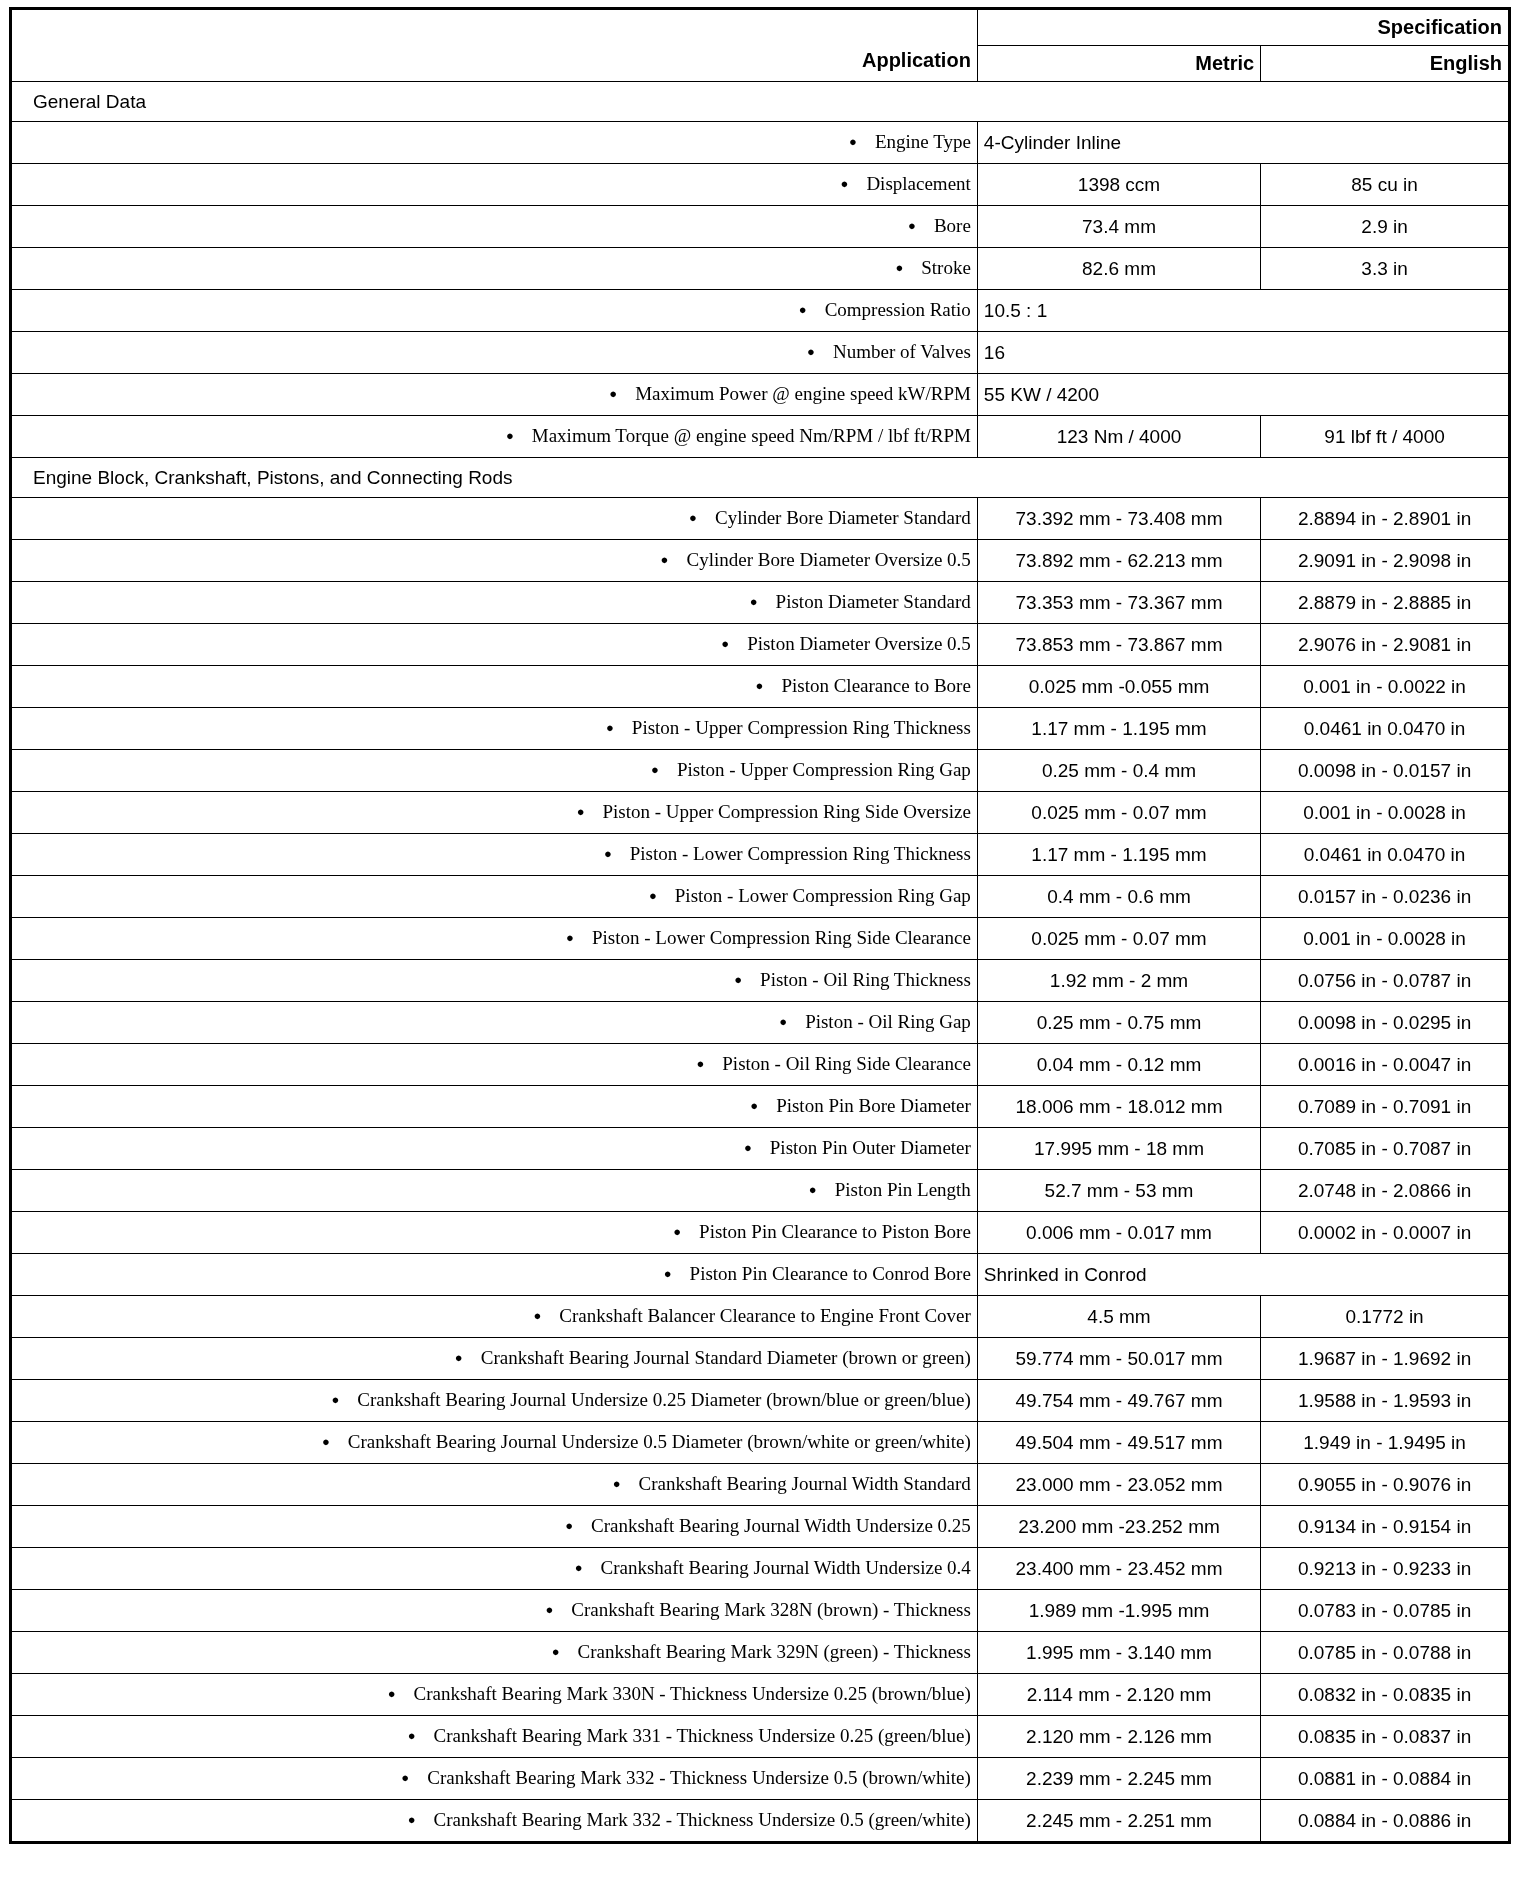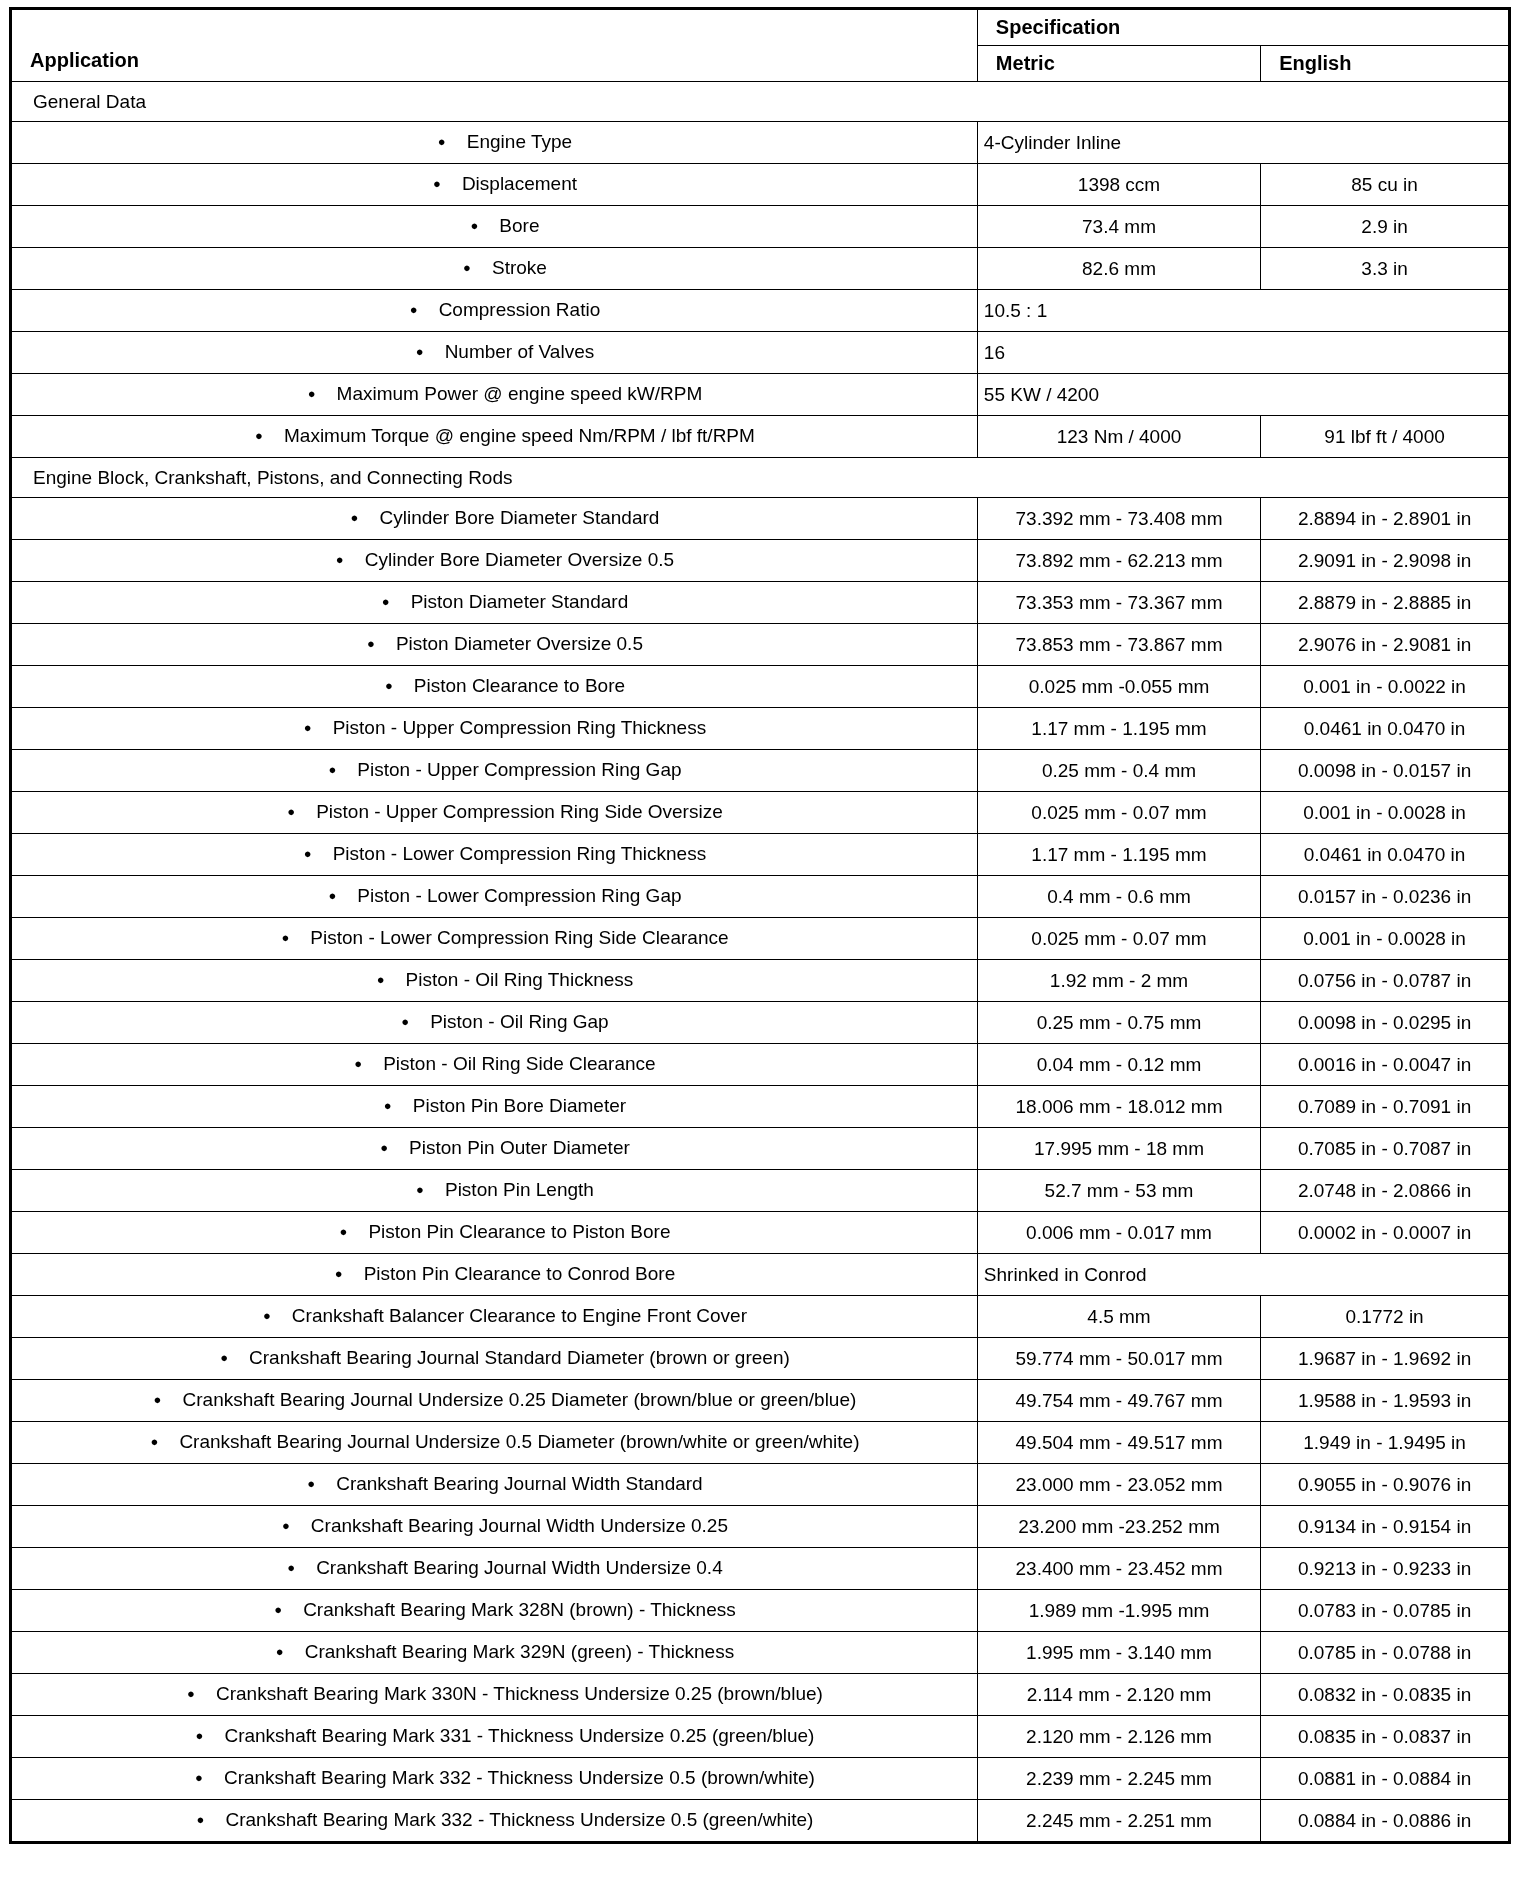--- a/index.html
+++ b/index.html
@@ -28,36 +28,37 @@
     line-height: 23px;
     color: #000000;
     padding: 8px 6px;
     overflow: hidden;
     vertical-align: middle;
     background: #ffffff;
   }
   thead th {
     font-weight: bold;
     font-size: 20px;
-    text-align: left;
-    padding: 6px 18px;
+    text-align: right;
+    padding: 6px 6px;
   }
   th.app-h {
     vertical-align: bottom;
     padding-bottom: 9px;
   }
   td.section-title {
     text-align: left;
     font-weight: normal;
     padding-left: 21px;
   }
   td.app-cell {
-    text-align: center;
+    text-align: right;
     padding-left: 24px;
     white-space: nowrap;
+    font-family: Liberation Serif, serif;
   }
   td.app-cell .bullet {
     display: inline-block;
     font-size: 13px;
     width: 14px;
     margin-right: 18px;
     position: relative;
     top: -2px;
   }
   td.val {

